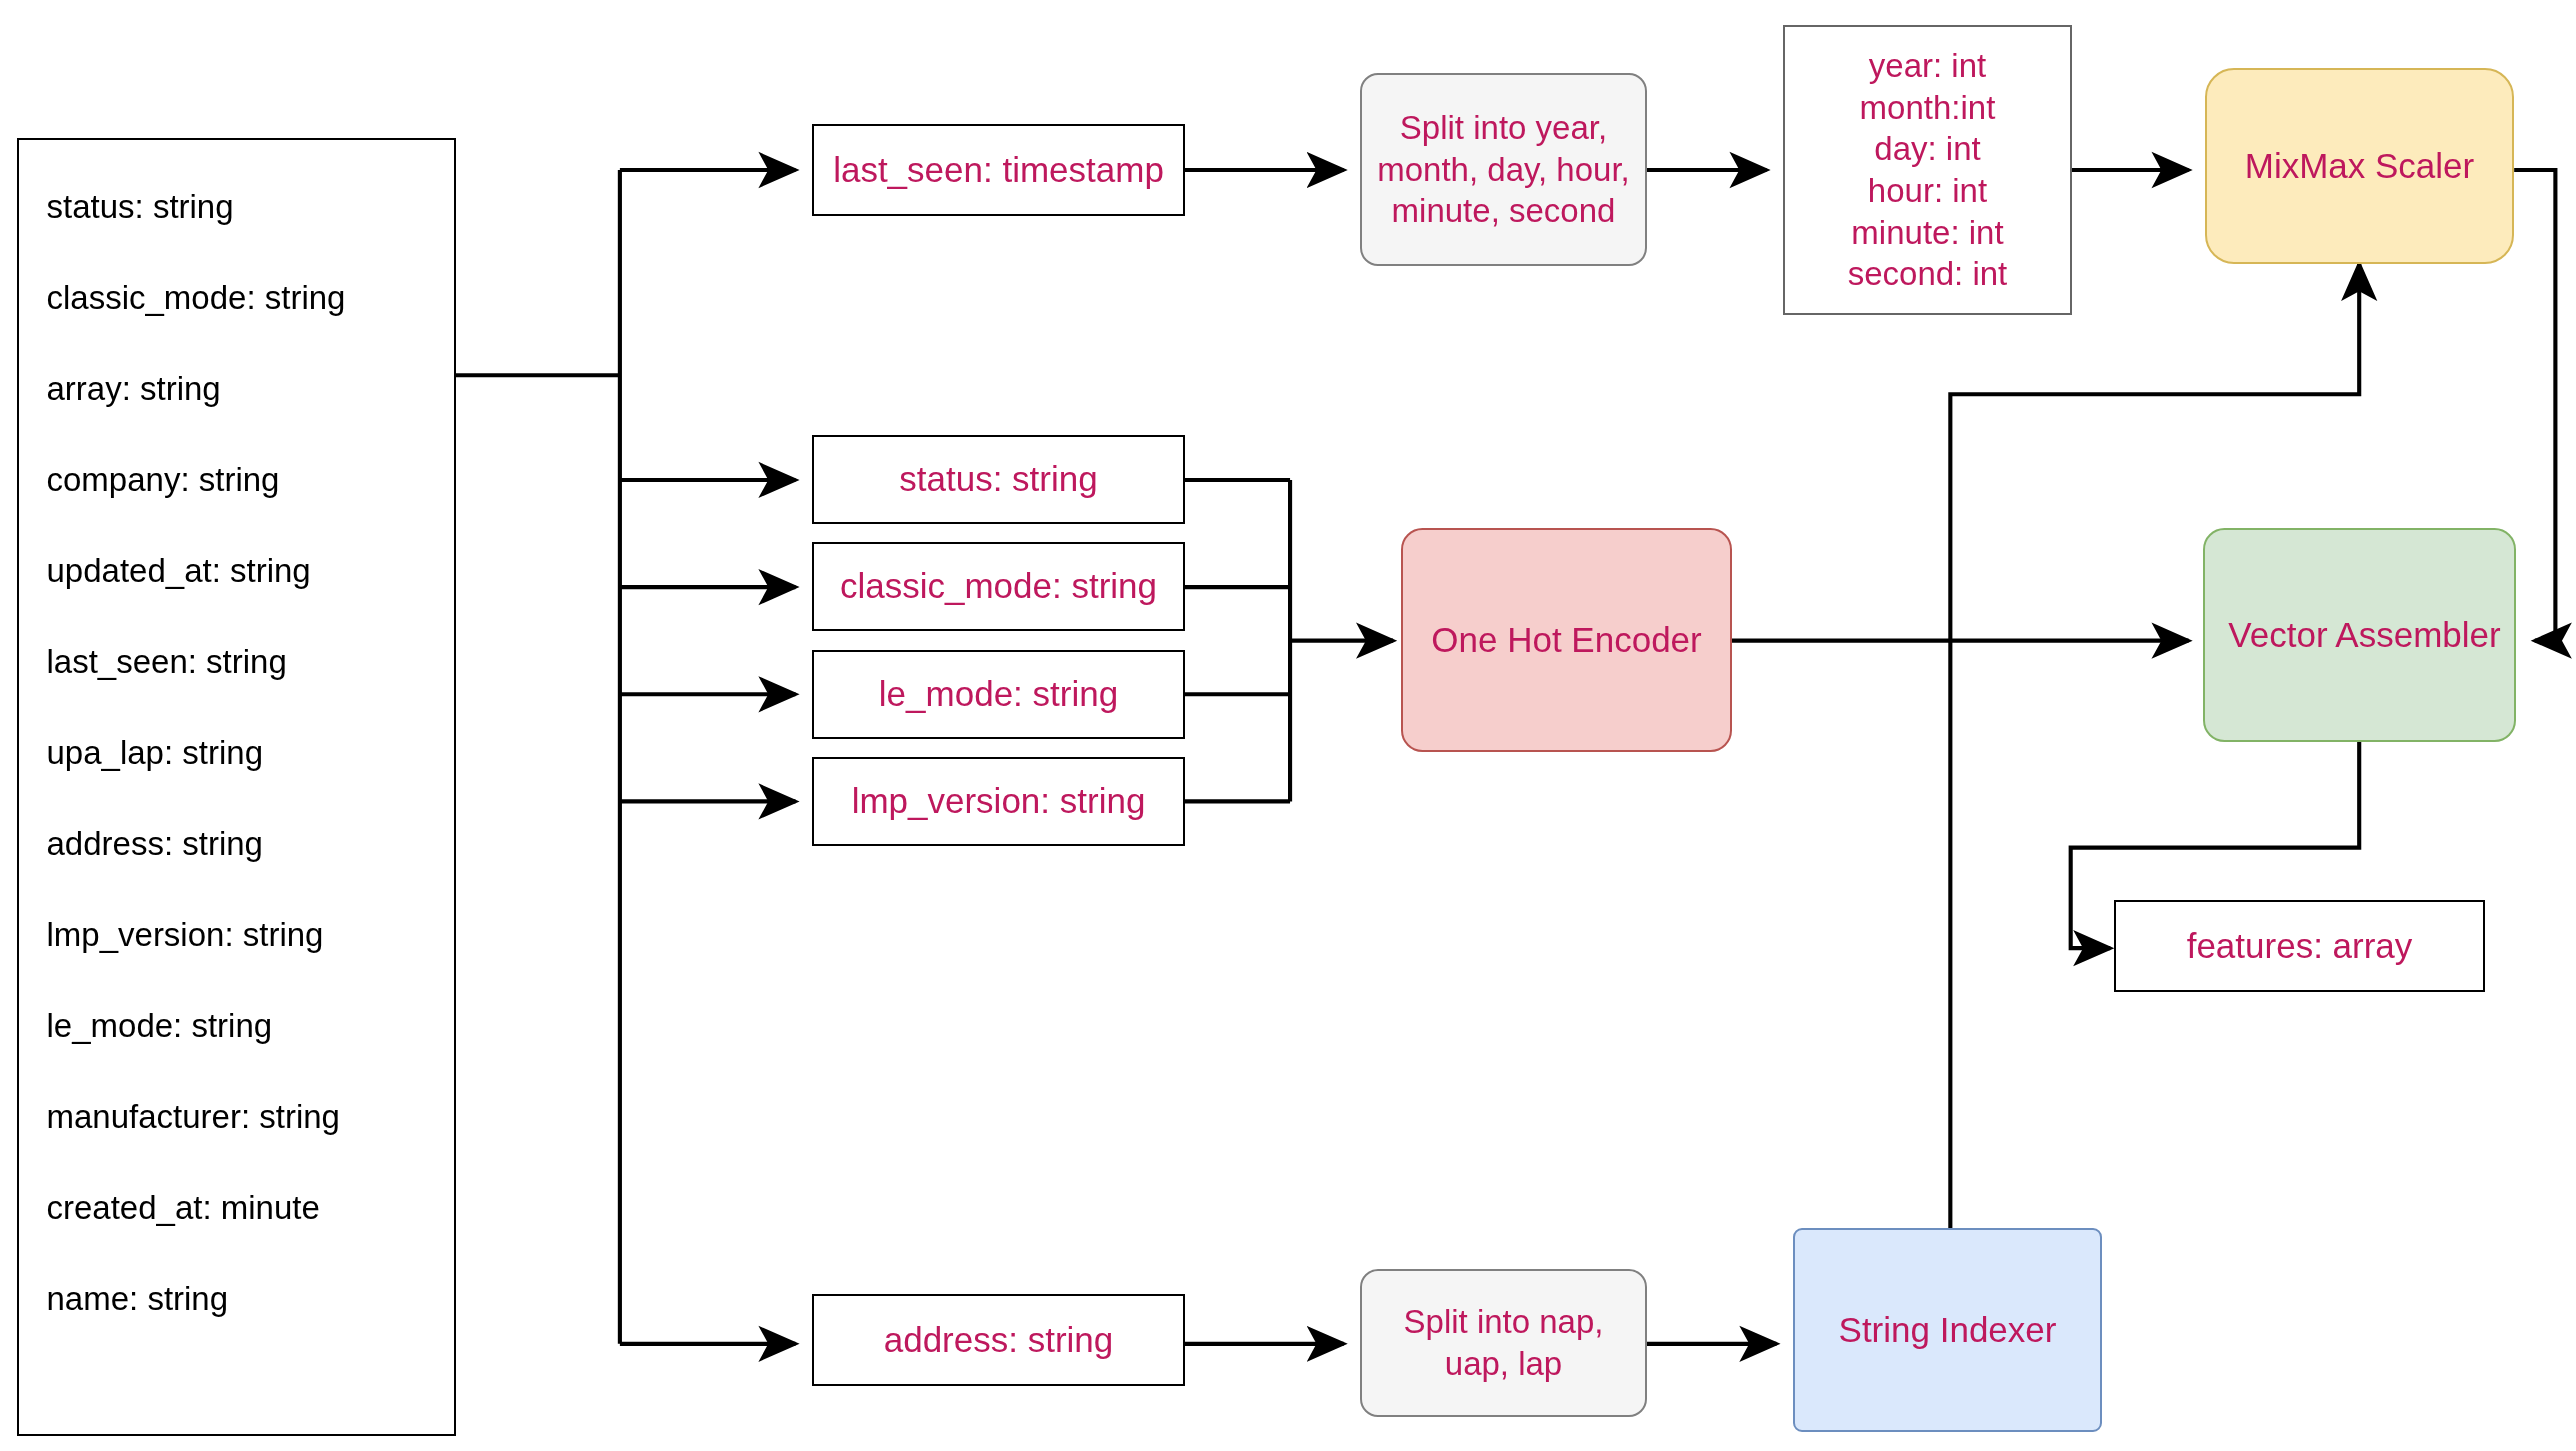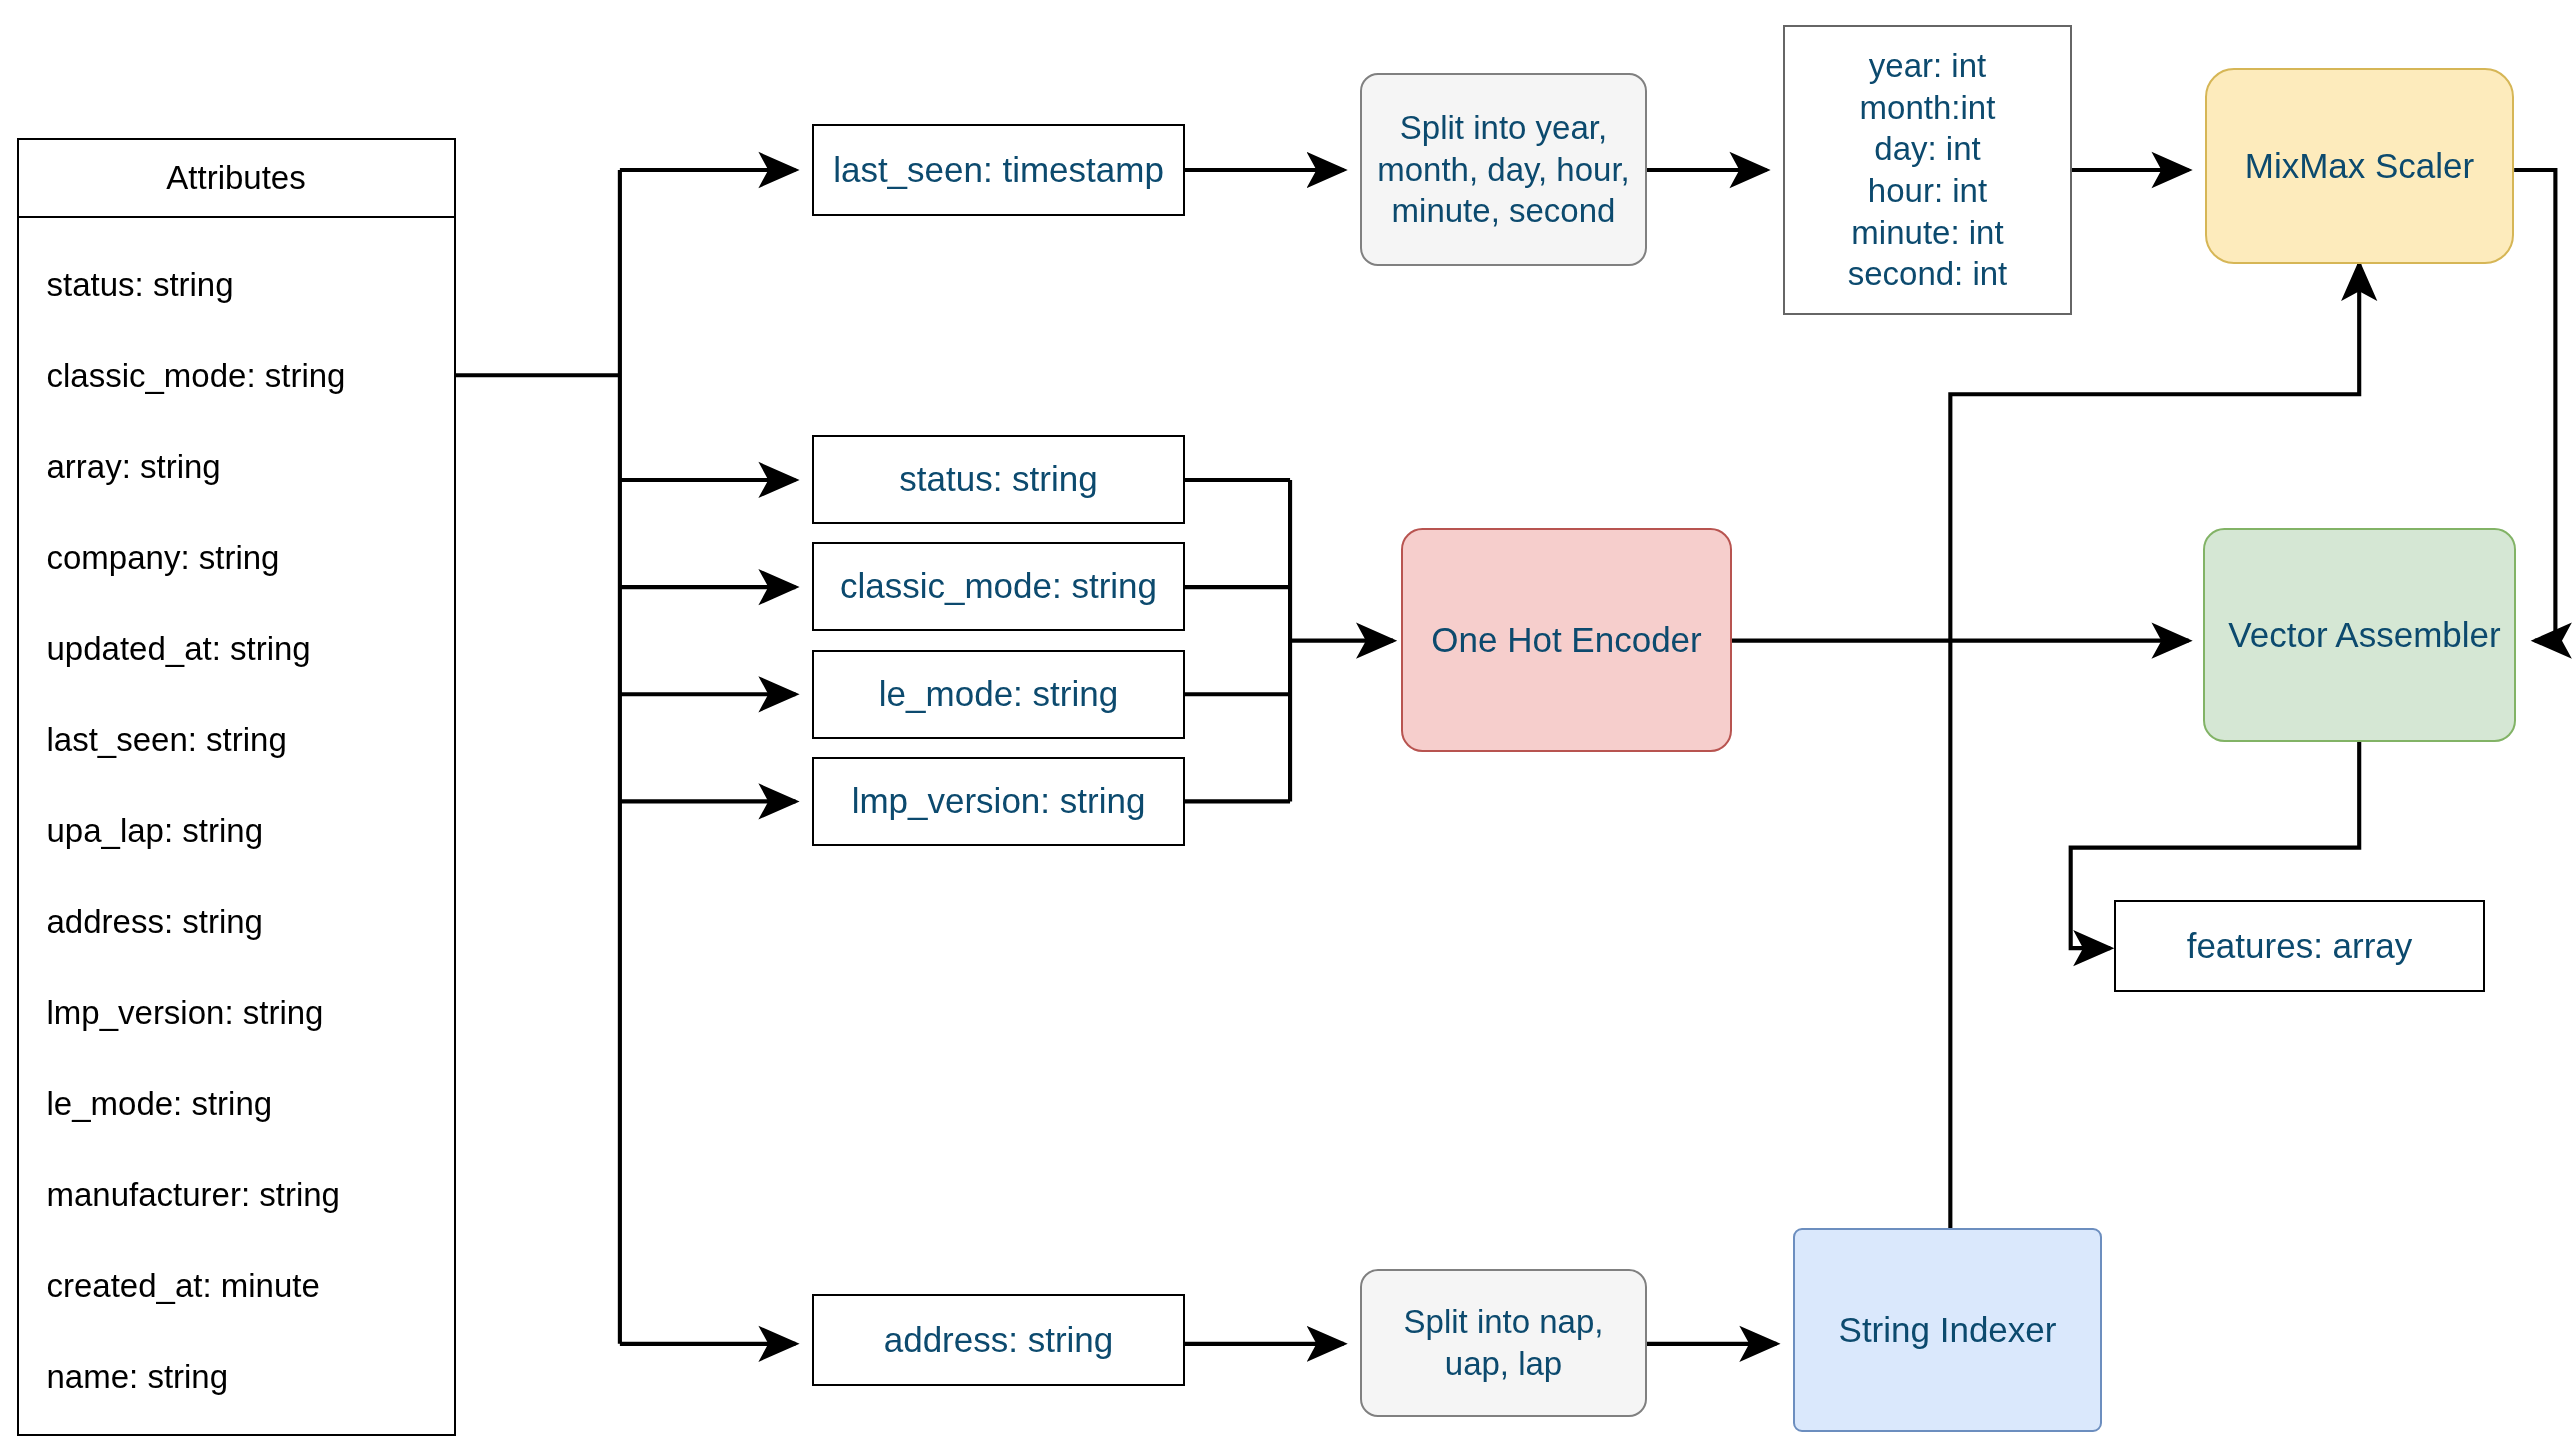--- a/index.html
+++ b/index.html
@@ -1,20 +1,20 @@
 <!DOCTYPE html>
 <html style="font-size:13px"><head>
 <meta charset="utf-8">
 <style>
   html,body{margin:0;padding:0;background:#ffffff;}
   body{font-family:"Liberation Sans", sans-serif;}
   #stage{position:relative;width:2576px;height:1452px;background:#ffffff;overflow:hidden;}
   svg.layer{position:absolute;left:0;top:0;width:2576px;height:1452px;}
   .node{position:absolute;box-sizing:border-box;display:flex;align-items:center;justify-content:center;text-align:center;}
-  .node .lbl{line-height:1.26;white-space:pre-line;color:#0c4a6e;}
+  .node .lbl{line-height:1.26;white-space:pre-line;color:#be185d;}
   .plain{background:#ffffff;border:2.5px solid #000000;}
   .entity{background:#ffffff;border:2.5px solid #000000;display:block;}
   .entity-title{height:76px;display:flex;align-items:center;justify-content:center;border-bottom:2.5px solid #000000;font-size:33px;color:#000;}
   .entity-body{padding:21.4px 0 0 0;}
   .entity-row{height:91px;display:flex;align-items:center;padding-left:28px;font-size:33px;color:#000;}
   .rounded-gray{background:#f5f5f5;border:2.5px solid #808080;border-radius:18px;}
   .rounded-yellow{background:#fdebbc;border:2.5px solid #d6b656;border-radius:21.4px;}
   .rounded-red{background:#f6cecc;border:2.5px solid #b85450;border-radius:21.4px;}
   .rounded-green{background:#d5e7d4;border:2.5px solid #82b366;border-radius:21.4px;padding-left:10px;}
   .rounded-blue{background:#dae8fc;border:2.5px solid #6c8ebf;border-radius:9px;}
@@ -65,21 +65,20 @@
       <path d="M2366,1490 L2366,478 L2862,478 L2862,320" marker-end="url(#ar)"></path>
 
       <path d="M2862,900 L2862,1028 L2512,1028 L2512,1150 L2560,1150" marker-end="url(#ar)"></path>
 
       <path d="M1437,1630 L1630,1630" marker-end="url(#ar)"></path>
       <path d="M1998,1630 L2155,1630" marker-end="url(#ar)"></path>
     </g>
   </svg>
 
   <div class="entity" style="left:16.5px;top:138px;width:435px;height:1294px;position:absolute;">
-    <div class="entity-title">Attributes</div>
     <div class="entity-body">
       <div class="entity-row">status: string</div>
       <div class="entity-row">classic_mode: string</div>
       <div class="entity-row">array: string</div>
       <div class="entity-row">company: string</div>
       <div class="entity-row">updated_at: string</div>
       <div class="entity-row">last_seen: string</div>
       <div class="entity-row">upa_lap: string</div>
       <div class="entity-row">address: string</div>
       <div class="entity-row">lmp_version: string</div>

